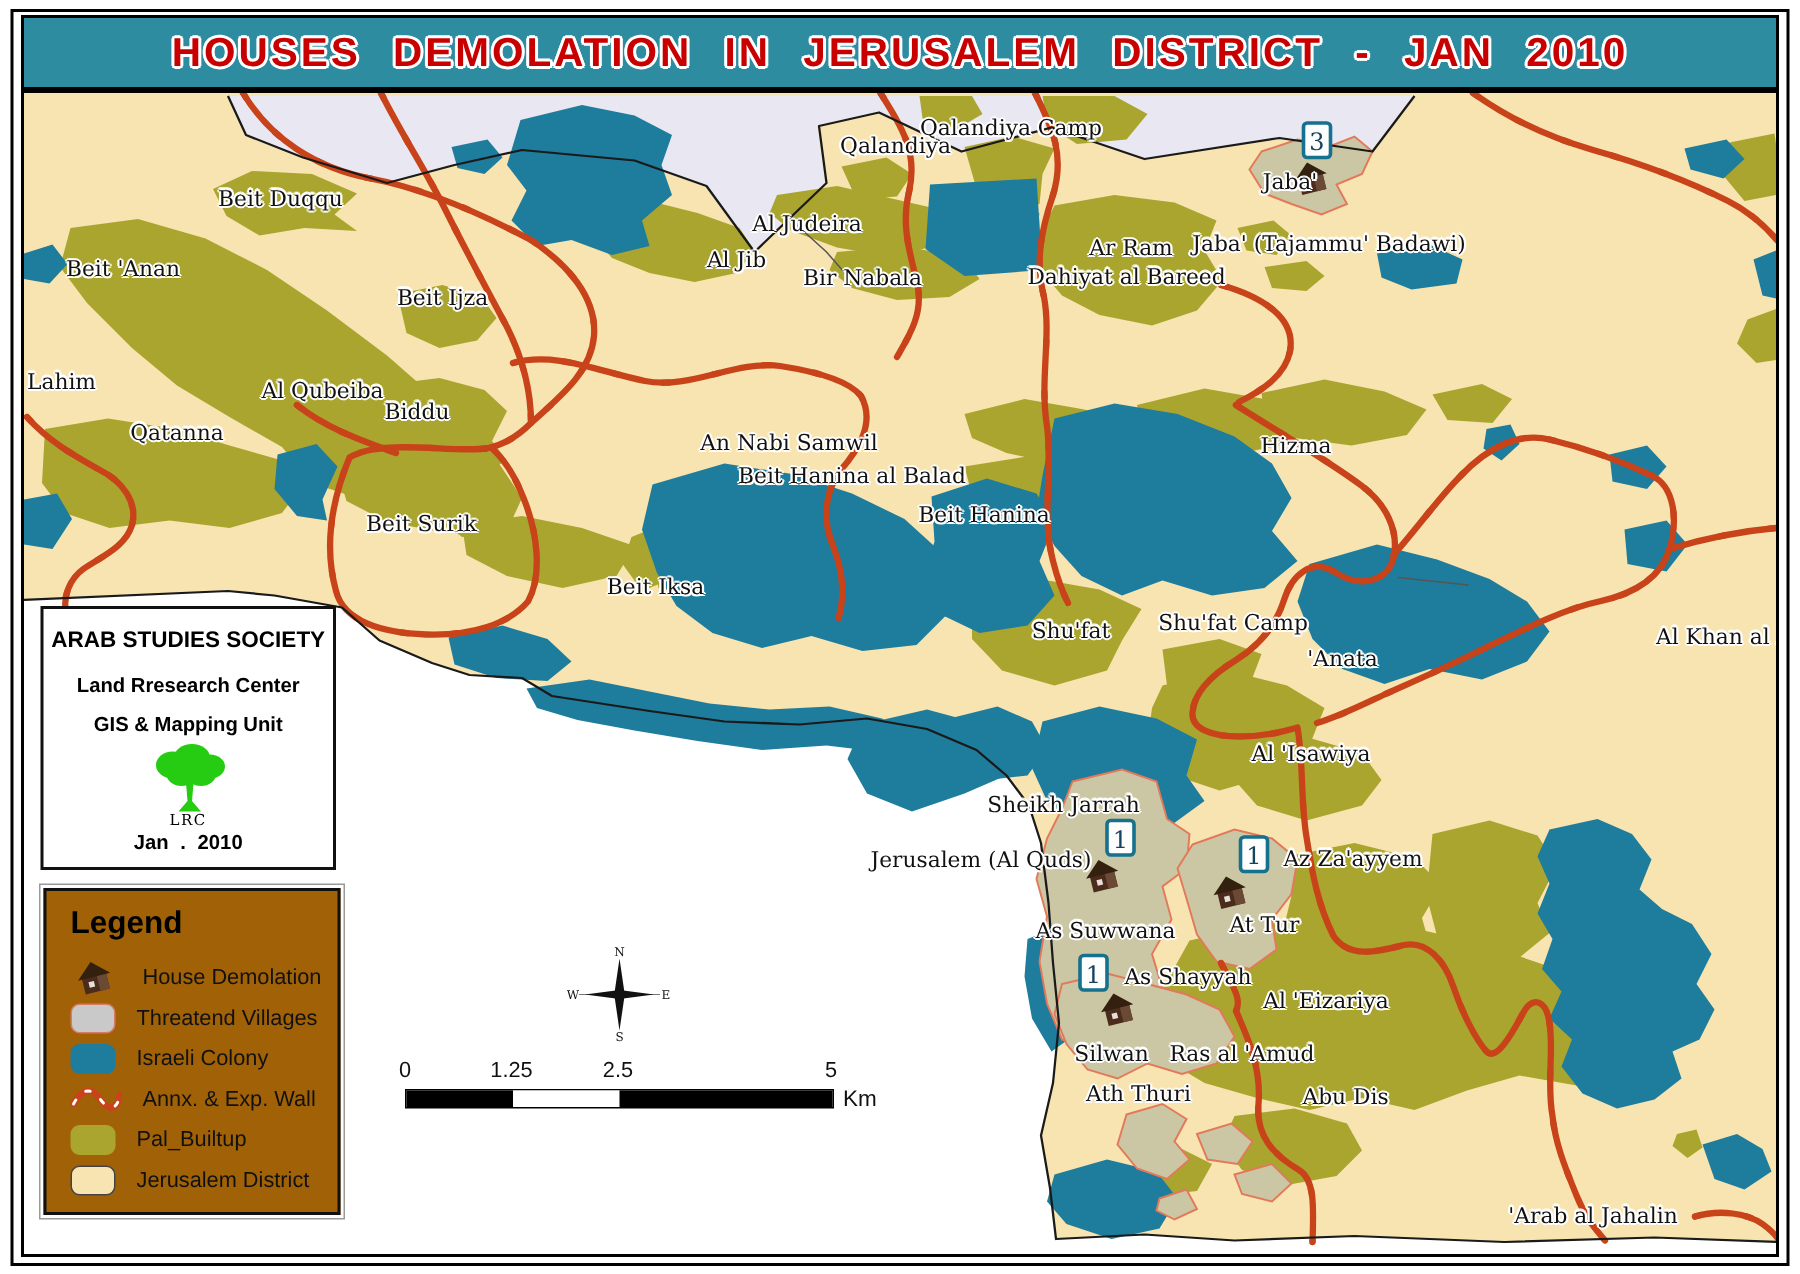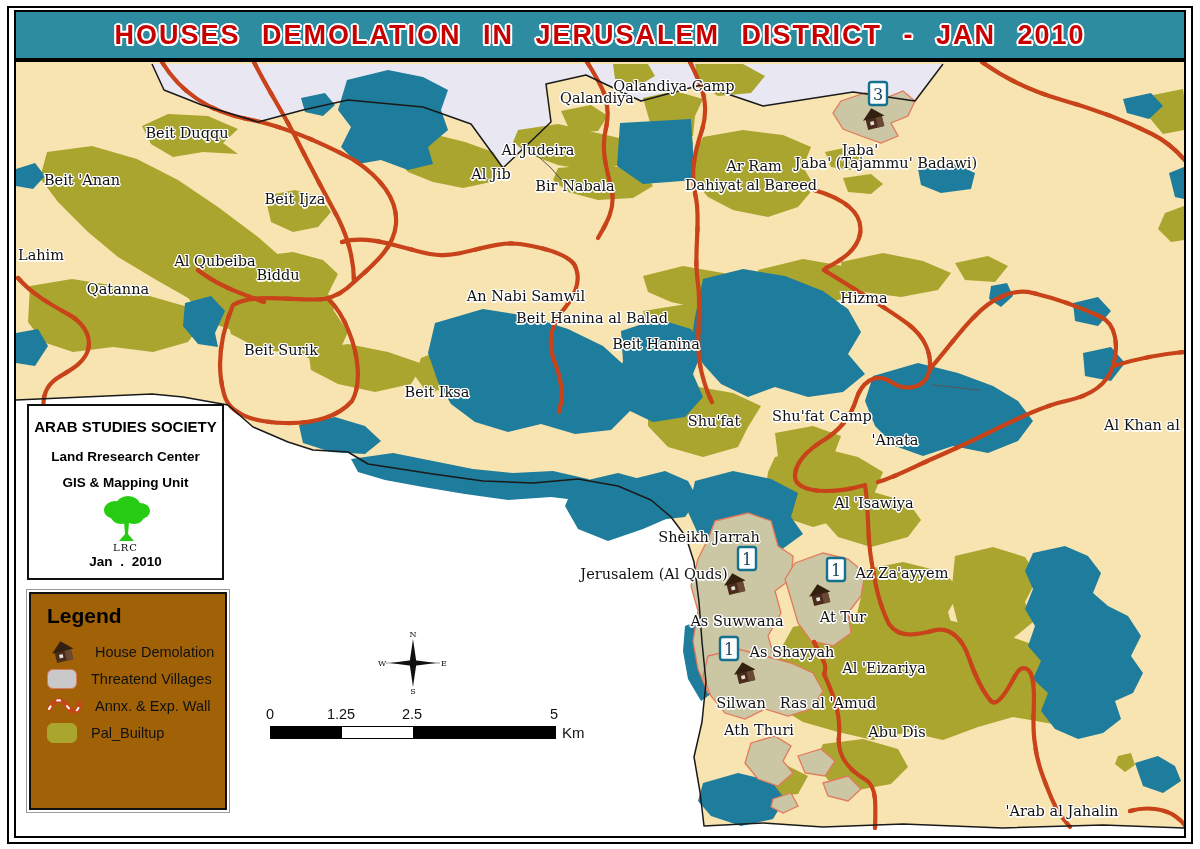--- a/index.html
+++ b/index.html
@@ -230,30 +230,30 @@
 
     <div id="labels-layer">
         <div class="map-label" style="left: 581px; top: 36px;">Qalandiya</div>
         <div class="map-label" style="left: 658px; top: 24px;">Qalandiya Camp</div>
         <div class="map-label" style="left: 171px; top: 71px;">Beit Duqqu</div>
         <div class="map-label" style="left: 522px; top: 88px;">Al Judeira</div>
         <div class="map-label" style="left: 475px; top: 112px;">Al Jib</div>
         <div class="map-label" style="left: 559px; top: 124px;">Bir Nabala</div>
         <div class="map-label" style="left: 738px; top: 104px;">Ar Ram</div>
         <div class="map-label" style="left: 735px; top: 123px;">Dahiyat al Bareed</div>
-        <div class="map-label" style="left: 844px; top: 88px; text-align: center;">Jaba'</div>
+        <div class="map-label" style="left: 844px; top: 60px; text-align: center;">Jaba'</div>
         <div class="map-label" style="left: 855px; top: 101px; padding-left: 30px;">Jaba' (Tajammu' Badawi)</div>
         <div class="map-label" style="left: 66px; top: 118px;">Beit 'Anan</div>
         <div class="map-label" style="left: 279px; top: 137px;">Beit Ijza</div>
         <div class="map-label left" style="left: 2px; top: 193px;">Lahim</div>
         <div class="map-label" style="left: 199px; top: 199px;">Al Qubeiba</div>
         <div class="map-label" style="left: 262px; top: 213px;">Biddu</div>
         <div class="map-label" style="left: 102px; top: 227px;">Qatanna</div>
         <div class="map-label" style="left: 510px; top: 234px;">An Nabi Samwil</div>
-        <div class="map-label" style="left: 552px; top: 256px; margin-left: 24px;">Beit Hanina al Balad</div>
+        <div class="map-label" style="left: 552px; top: 256px;">Beit Hanina al Balad</div>
         <div class="map-label" style="left: 640px; top: 282px;">Beit Hanina</div>
         <div class="map-label" style="left: 848px; top: 236px;">Hizma</div>
         <div class="map-label" style="left: 265px; top: 288px;">Beit Surik</div>
         <div class="map-label" style="left: 421px; top: 330px;">Beit Iksa</div>
         <div class="map-label" style="left: 698px; top: 359px;">Shu'fat</div>
         <div class="map-label" style="left: 806px; top: 354px;">Shu'fat Camp</div>
         <div class="map-label" style="left: 879px; top: 378px;">'Anata</div>
         <div class="map-label left" style="left: 1088px; top: 363px;">Al Khan al A</div>
         <div class="map-label" style="left: 858px; top: 441px;">Al 'Isawiya</div>
         <div class="map-label" style="left: 693px; top: 475px;">Sheikh Jarrah</div>
@@ -295,29 +295,37 @@
             <svg width="34" height="24" style="flex: 0 0 34px;">
               <use href="#house-sym" x="2" y="0" width="28" height="24"></use>
             </svg>
             <span class="lab">House Demolation</span>
           </div>
           <div class="legend-row">
             <span class="sw" style="background: rgb(201, 201, 201); border: 1.5px solid rgb(217, 122, 99);"></span>
             <span class="lab">Threatend Villages</span>
           </div>
           <div class="legend-row">
+            <span class="sw" style="background: rgb(30, 124, 156); border: 1.5px solid rgb(30, 124, 156);"></span>
+            <span class="lab">Israeli Colony</span>
+          </div>
+          <div class="legend-row">
             <svg width="34" height="24" style="flex: 0 0 34px;">
               <path d="M2,15 C8,4 14,4 20,12 C26,20 31,19 33,9" fill="none" stroke="#C8431A" stroke-width="4.5" stroke-linecap="round"></path>
               <path d="M2,15 C8,4 14,4 20,12 C26,20 31,19 33,9" fill="none" stroke="#fff" stroke-width="2" stroke-linecap="round" stroke-dasharray="3 9"></path>
             </svg>
             <span class="lab">Annx. &amp; Exp. Wall</span>
           </div>
           <div class="legend-row">
             <span class="sw" style="background: rgb(169, 165, 46); border: 1.5px solid rgb(169, 165, 46);"></span>
             <span class="lab">Pal_Builtup</span>
+          </div>
+          <div class="legend-row">
+            <span class="sw" style="background: rgb(248, 228, 176); border: 1.5px solid rgb(68, 68, 68);"></span>
+            <span class="lab">Jerusalem District</span>
           </div>
         </div>
     </div>
 
     <svg id="compass" width="70" height="66" viewBox="0 0 70 66">
       <line x1="8" y1="34" x2="62" y2="34" stroke="#777" stroke-width="0.8"></line>
       <g fill="#111">
         <polygon points="35,10 38.5,34 31.5,34"></polygon>
         <polygon points="35,58 38.5,34 31.5,34"></polygon>
         <polygon points="12,34 35,31 35,37"></polygon>

